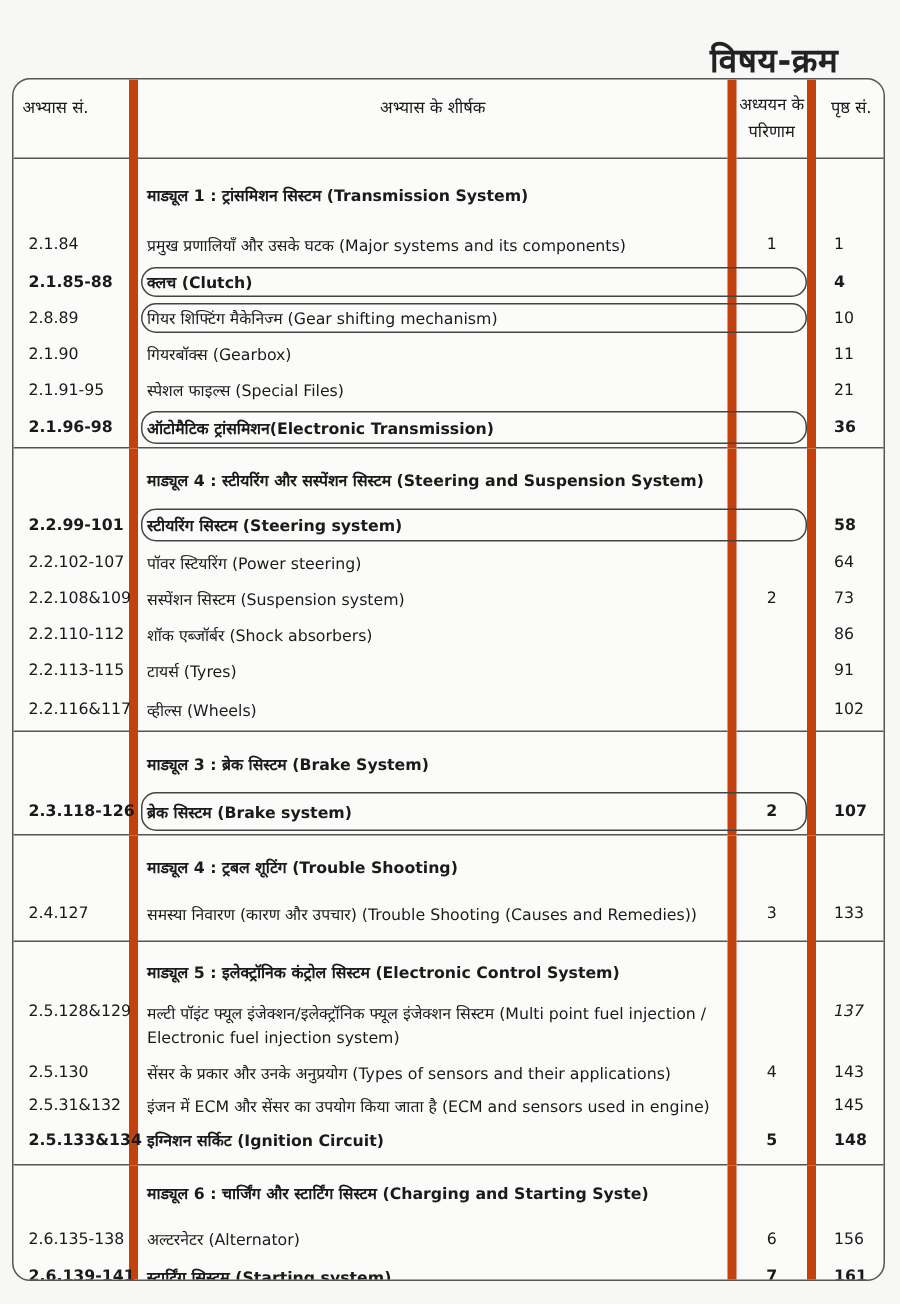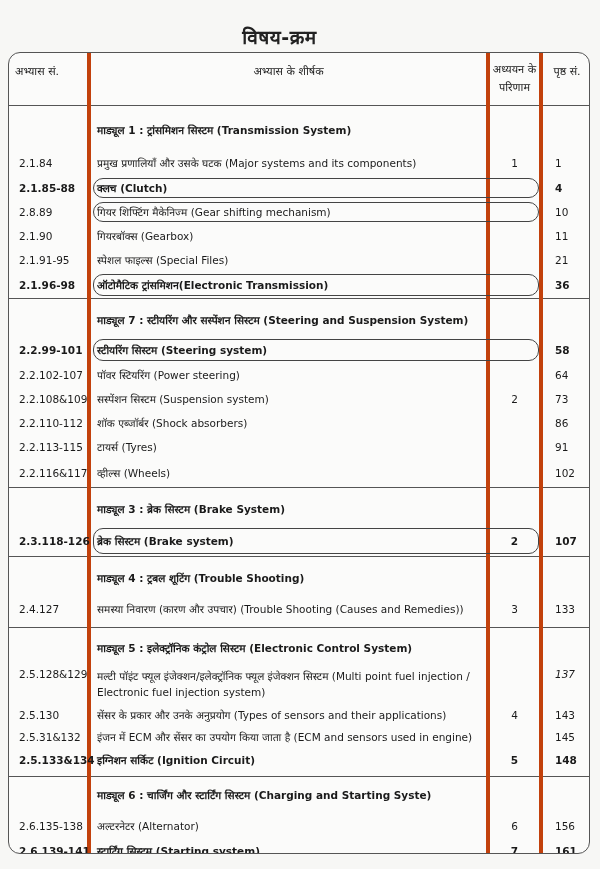--- a/index.html
+++ b/index.html
@@ -6,40 +6,40 @@
   body {
     width: 600px; height: 869px;
     background: #f7f7f5;
     font-family: "DejaVu Sans", "Liberation Sans", sans-serif;
     color: #1a1a1a;
     position: relative;
     overflow: hidden;
   }
   .title {
     position: absolute; top: 24px; left: 0; width: 559px;
-    text-align: center; font-size: 19px; font-weight: bold; color: #222;
+    text-align: right; font-size: 22px; font-weight: bold; color: #222;
     letter-spacing: 0.5px;
   }
   .table-wrap {
     position: absolute; top: 52px; left: 8px; width: 582px; height: 802px;
     border: 1px solid #555;
     border-radius: 12px;
     box-sizing: border-box;
     overflow: hidden;
     background: #fbfbfa;
   }
   table {
     width: 100%; border-collapse: collapse; table-layout: fixed;
     font-size: 10.5px;
   }
   col.c1 { width: 80px; }
   col.c2 { width: 399px; }
   col.c3 { width: 53px; }
   col.c4 { width: 50px; }
-  th, td { border-left: 4px solid #c2410c; padding: 0; vertical-align: top; }
+  th, td { border-left: 6px solid #c2410c; padding: 0; vertical-align: top; }
   th:first-child, td:first-child { border-left: none; }
   thead th {
     height: 52px; font-weight: normal; font-size: 11px;
     border-bottom: 1px solid #555; text-align: center; padding-top: 10px;
     box-sizing: border-box; line-height: 18px;
   }
   thead th.h1 { text-align: left; padding-left: 6px; }
   thead th.h3 { padding-top: 8px; }
   tbody.module td { border-bottom: 1px solid #555; }
   .cell-stack { display: flex; flex-direction: column; }
@@ -139,21 +139,21 @@
               <div class="row bold" style="height: 26px;">2.2.99-101</div>
               <div class="row" style="height: 24px;">2.2.102-107</div>
               <div class="row" style="height: 24px;">2.2.108&amp;109</div>
               <div class="row" style="height: 24px;">2.2.110-112</div>
               <div class="row" style="height: 24px;">2.2.113-115</div>
               <div class="row" style="height: 28px;">2.2.116&amp;117</div>
             </div>
           </td>
           <td class="topic">
             <div class="cell-stack">
-              <div class="row mod-head" style="height: 38px; padding-top: 4px;">माड्यूल 7 : स्टीयरिंग और सस्पेंशन सिस्टम (Steering and Suspension System)</div>
+              <div class="row mod-head" style="height: 38px; padding-top: 4px;">माड्यूल 4 : स्टीयरिंग और सस्पेंशन सिस्टम (Steering and Suspension System)</div>
               <div class="row bold pill" style="height: 26px;">स्टीयरिंग सिस्टम (Steering system)</div>
               <div class="row" style="height: 24px;">पॉवर स्टियरिंग (Power steering)</div>
               <div class="row" style="height: 24px;">सस्पेंशन सिस्टम (Suspension system)</div>
               <div class="row" style="height: 24px;">शॉक एब्जॉर्बर (Shock absorbers)</div>
               <div class="row" style="height: 24px;">टायर्स (Tyres)</div>
               <div class="row" style="height: 28px;">व्हील्स (Wheels)</div>
             </div>
           </td>
           <td class="out">
             <div class="cell-stack">

